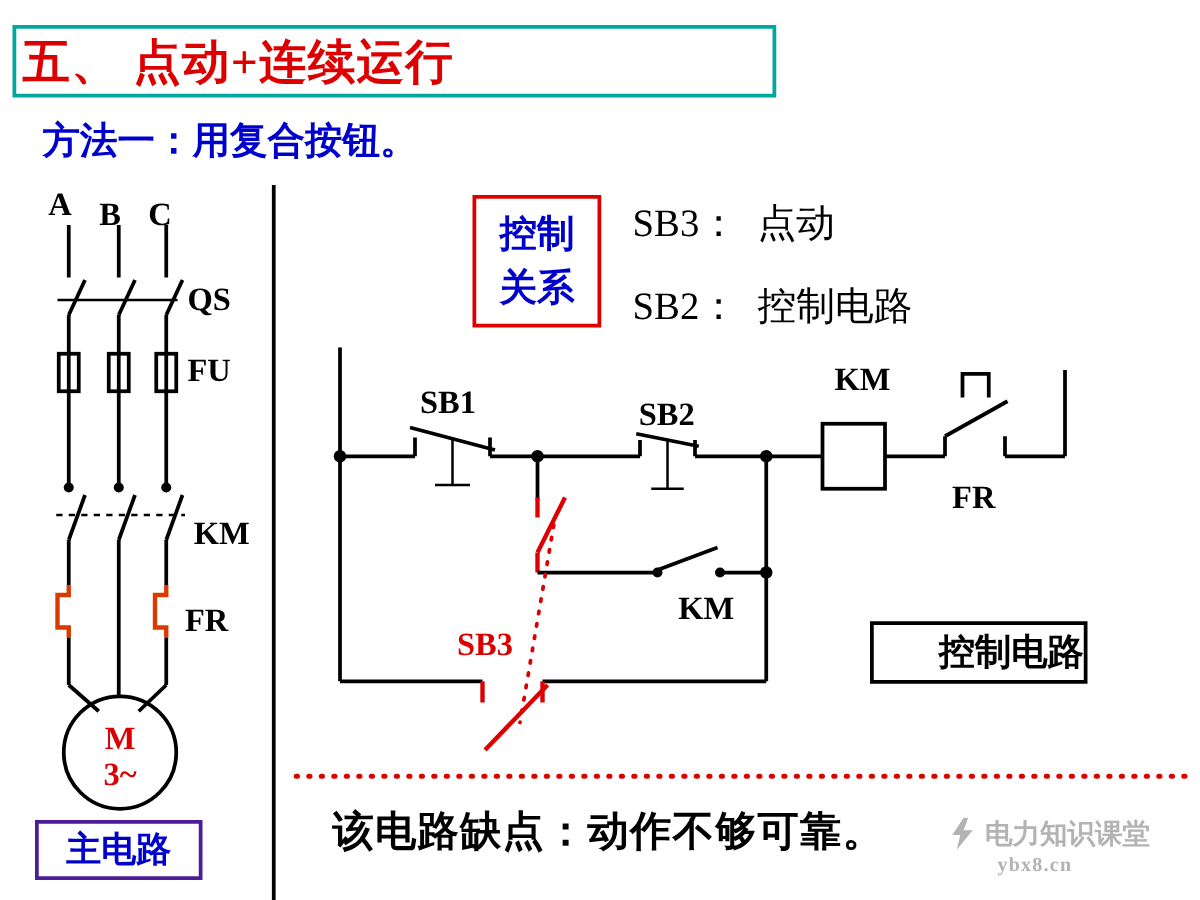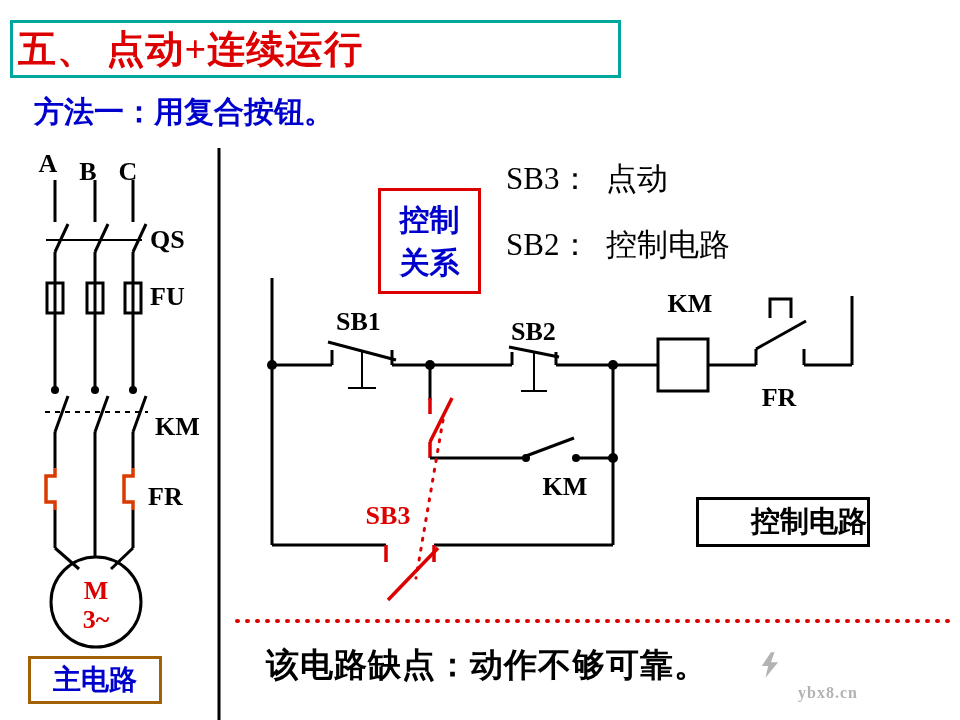--- a/index.html
+++ b/index.html
@@ -8,31 +8,31 @@
   .abs{position:absolute;}
 
   #title-box{left:10px;top:20px;width:600px;height:52px;border:3px solid #00a79d;
              display:flex;align-items:center;padding-left:5px;}
   #title-box span{font-size:38px;font-weight:bold;color:#dd0000;letter-spacing:1px;}
 
   #subtitle{left:34px;top:92px;font-size:30px;font-weight:bold;color:#0000cc;white-space:pre;}
 
   #relation-box{left:378px;top:156px;width:97px;height:100px;border:3px solid #dd0000;
                 color:#0000cc;font-size:30px;font-weight:bold;display:flex;flex-direction:column;
-                align-items:center;justify-content:center;line-height:1.45;margin-top:32px;}
+                align-items:center;justify-content:center;line-height:1.45;}
 
   .note{font-size:31px;font-weight:normal;color:#000;white-space:pre;}
   #note-sb3{left:506px;top:158px;}
   #note-sb2{left:506px;top:224px;}
 
   #ctrl-caption-box{left:696px;top:497px;width:168px;height:44px;border:3px solid #000;
                     display:flex;align-items:center;justify-content:flex-end;
                     font-size:29px;font-weight:bold;color:#000;}
 
-  #main-caption-box{left:28px;top:656px;width:128px;height:42px;border:3px solid #a16207;
+  #main-caption-box{left:28px;top:656px;width:128px;height:42px;border:3px solid #4c1d95;
                     display:flex;align-items:center;justify-content:center;
                     font-size:28px;font-weight:bold;color:#0000cc;}
 
   #footer-note{left:266px;top:643px;font-size:33px;font-weight:bold;color:#000;letter-spacing:1px;}
 
   #watermark{left:760px;top:652px;display:flex;align-items:center;gap:8px;color:#b3b3b3;}
   #watermark .brand{font-size:22px;font-weight:bold;}
   #wm-site{left:798px;top:684px;font-size:16px;font-weight:bold;color:#b3b3b3;letter-spacing:1px;}
 
   
@@ -227,14 +227,15 @@
 <div class="abs" id="main-caption-box">
   <span>主电路</span>
 </div>
 
 <div class="abs" id="footer-note">该电路缺点：动作不够可靠。</div>
 
 <div class="abs" id="watermark">
   <svg width="20" height="26" viewBox="0 0 22 28">
     <polygon fill="#b3b3b3" points="12,0 2,15 9,15 6,28 20,11 12,11 16,0"></polygon>
   </svg>
+  <span class="brand">电力知识课堂</span>
 </div>
 <div class="abs" id="wm-site">ybx8.cn</div>
 
 </body></html>

